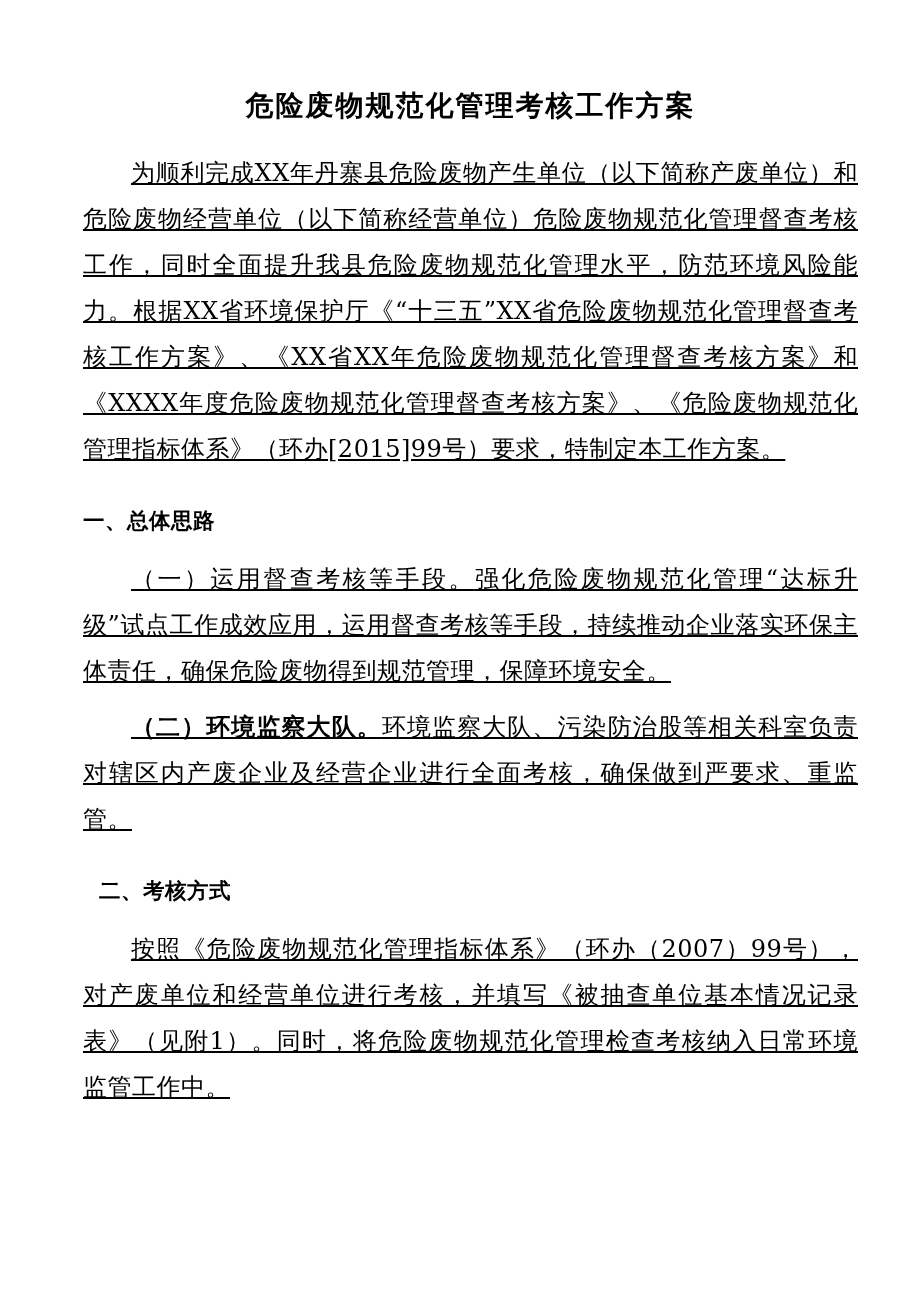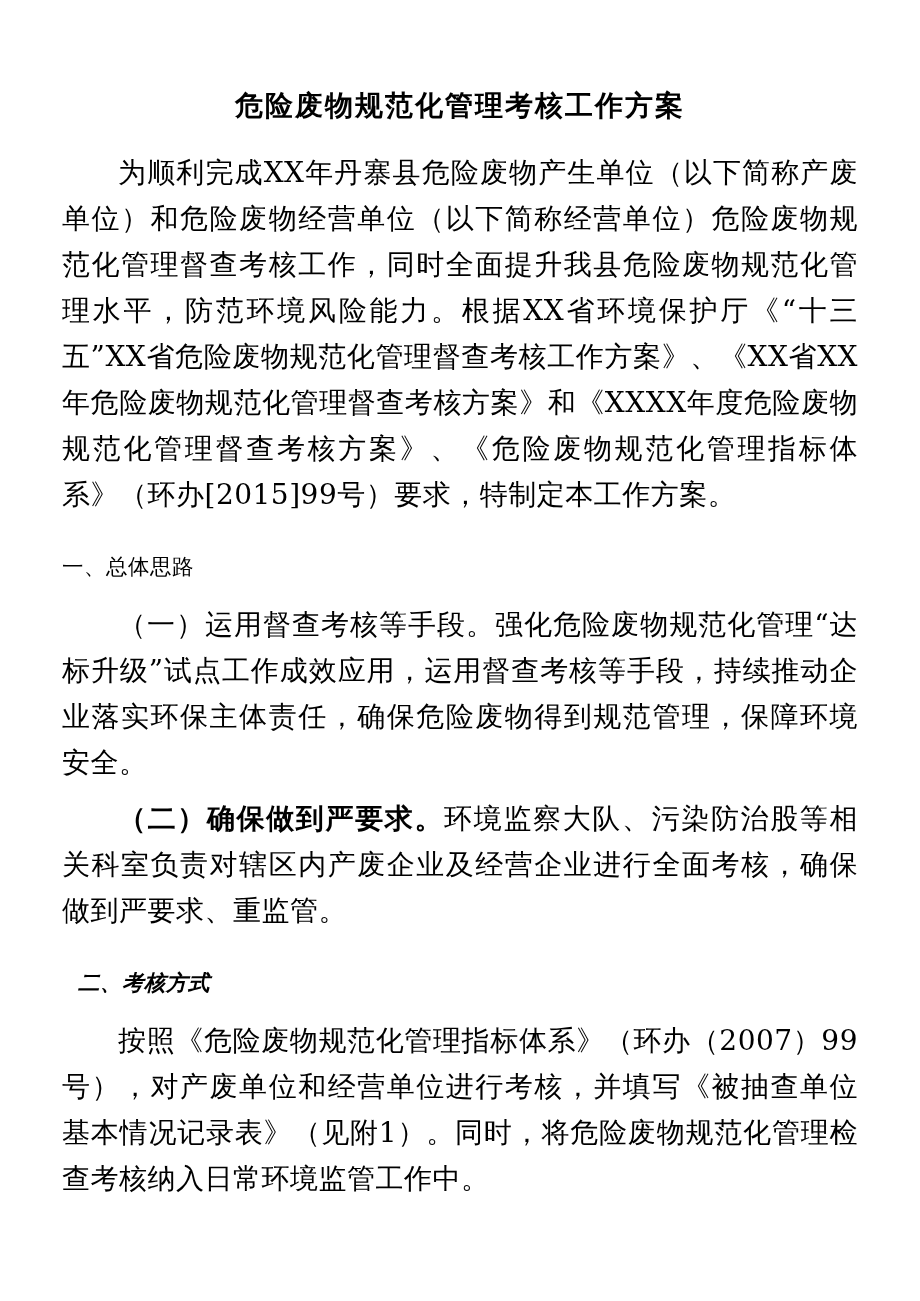--- a/index.html
+++ b/index.html
@@ -11,57 +11,58 @@
   body {
     width: 920px;
     height: 1301px;
     overflow: hidden;
     color: #000000;
     font-family: "DejaVu Serif", "Liberation Serif", serif;
   }
   .page {
     width: 920px;
     height: 1301px;
-    padding: 86px 62px 30px 62px;
+    padding: 86px 62px 30px 83px;
     background: #ffffff;
   }
   .doc-title {
     text-align: center;
     font-size: 28px;
     font-weight: bold;
     letter-spacing: 2px;
     margin: 0 0 24px 0;
     line-height: 40px;
   }
   .body-para {
-    font-size: 28px;
+    font-size: 24px;
     line-height: 46px;
     text-align: justify;
     text-indent: 2em;
     margin: 10px 0;
     letter-spacing: 0.5px;
+    text-decoration: underline;
   }
   .heading {
     font-size: 21.5px;
     line-height: 46px;
-    font-weight: normal;
+    font-weight: bold;
     margin: 26px 0 12px 0;
     letter-spacing: 0.5px;
   }
   .heading.bold { font-weight: bold; }
-  .heading.heading-indent { margin-left: 16px; font-style: italic; }
+  .heading.heading-indent { margin-left: 16px; }
   .lead { font-weight: normal; }
   .lead.bold { font-weight: bold; }
 </style>
 </head>
 <body>
 
 <div class="page">
   <h1 class="doc-title">危险废物规范化管理考核工作方案</h1>
   <div id="doc-body">
       <p class="body-para">为顺利完成XX年丹寨县危险废物产生单位（以下简称产废单位）和危险废物经营单位（以下简称经营单位）危险废物规范化管理督查考核工作，同时全面提升我县危险废物规范化管理水平，防范环境风险能力。根据XX省环境保护厅《“十三五”XX省危险废物规范化管理督查考核工作方案》、《XX省XX年危险废物规范化管理督查考核方案》和《XXXX年度危险废物规范化管理督查考核方案》、《危险废物规范化管理指标体系》（环办[2015]99号）要求，特制定本工作方案。</p>
       <h2 class="heading">一、总体思路</h2>
       <p class="body-para"><span class="lead">（一）运用督查考核等手段。</span>强化危险废物规范化管理“达标升级”试点工作成效应用，运用督查考核等手段，持续推动企业落实环保主体责任，确保危险废物得到规范管理，保障环境安全。</p>
-      <p class="body-para"><span class="lead bold">（二）确保做到严要求。</span>环境监察大队、污染防治股等相关科室负责对辖区内产废企业及经营企业进行全面考核，确保做到严要求、重监管。</p>
+      <p class="body-para"><span class="lead bold">（二）环境监察大队。</span>环境监察大队、污染防治股等相关科室负责对辖区内产废企业及经营企业进行全面考核，确保做到严要求、重监管。</p>
       <h2 class="heading bold heading-indent">二、考核方式</h2>
       <p class="body-para">按照《危险废物规范化管理指标体系》（环办（2007）99号），对产废单位和经营单位进行考核，并填写《被抽查单位基本情况记录表》（见附1）。同时，将危险废物规范化管理检查考核纳入日常环境监管工作中。</p>
     </div>
 </div>
 
 </body></html>

